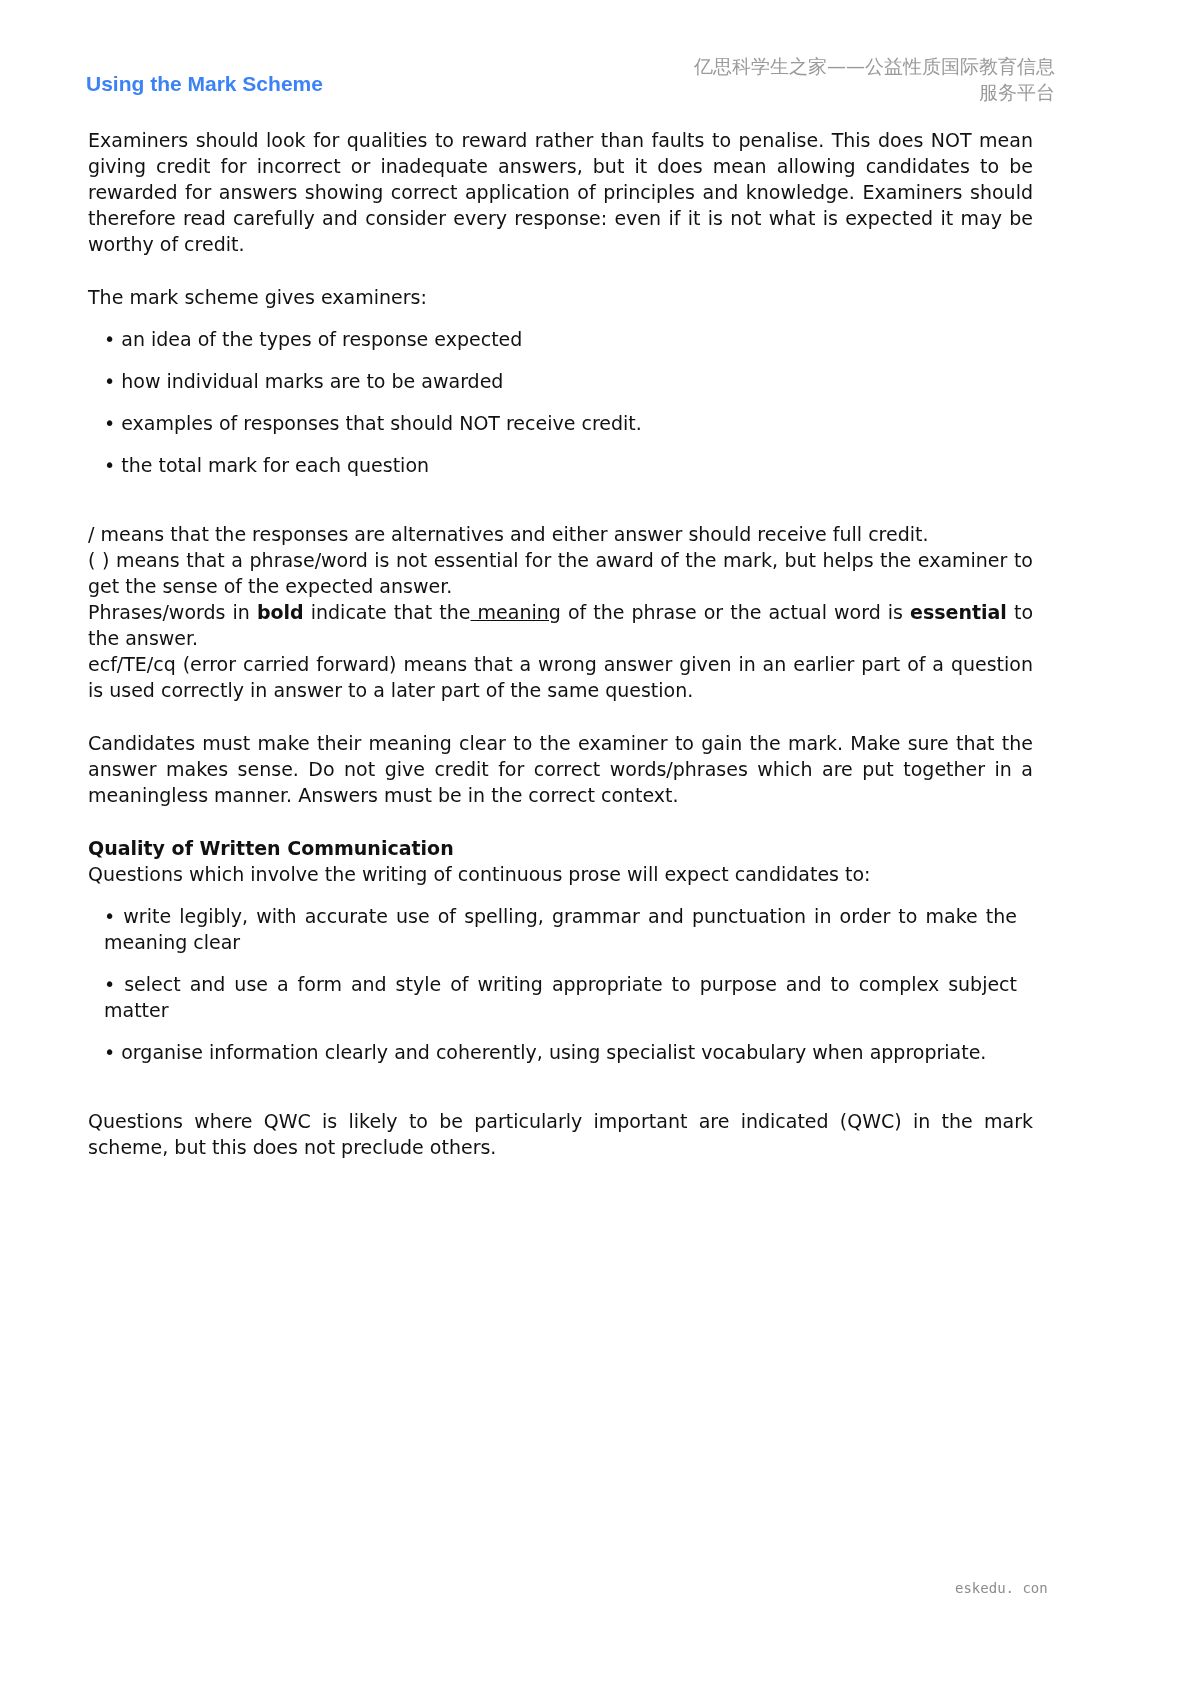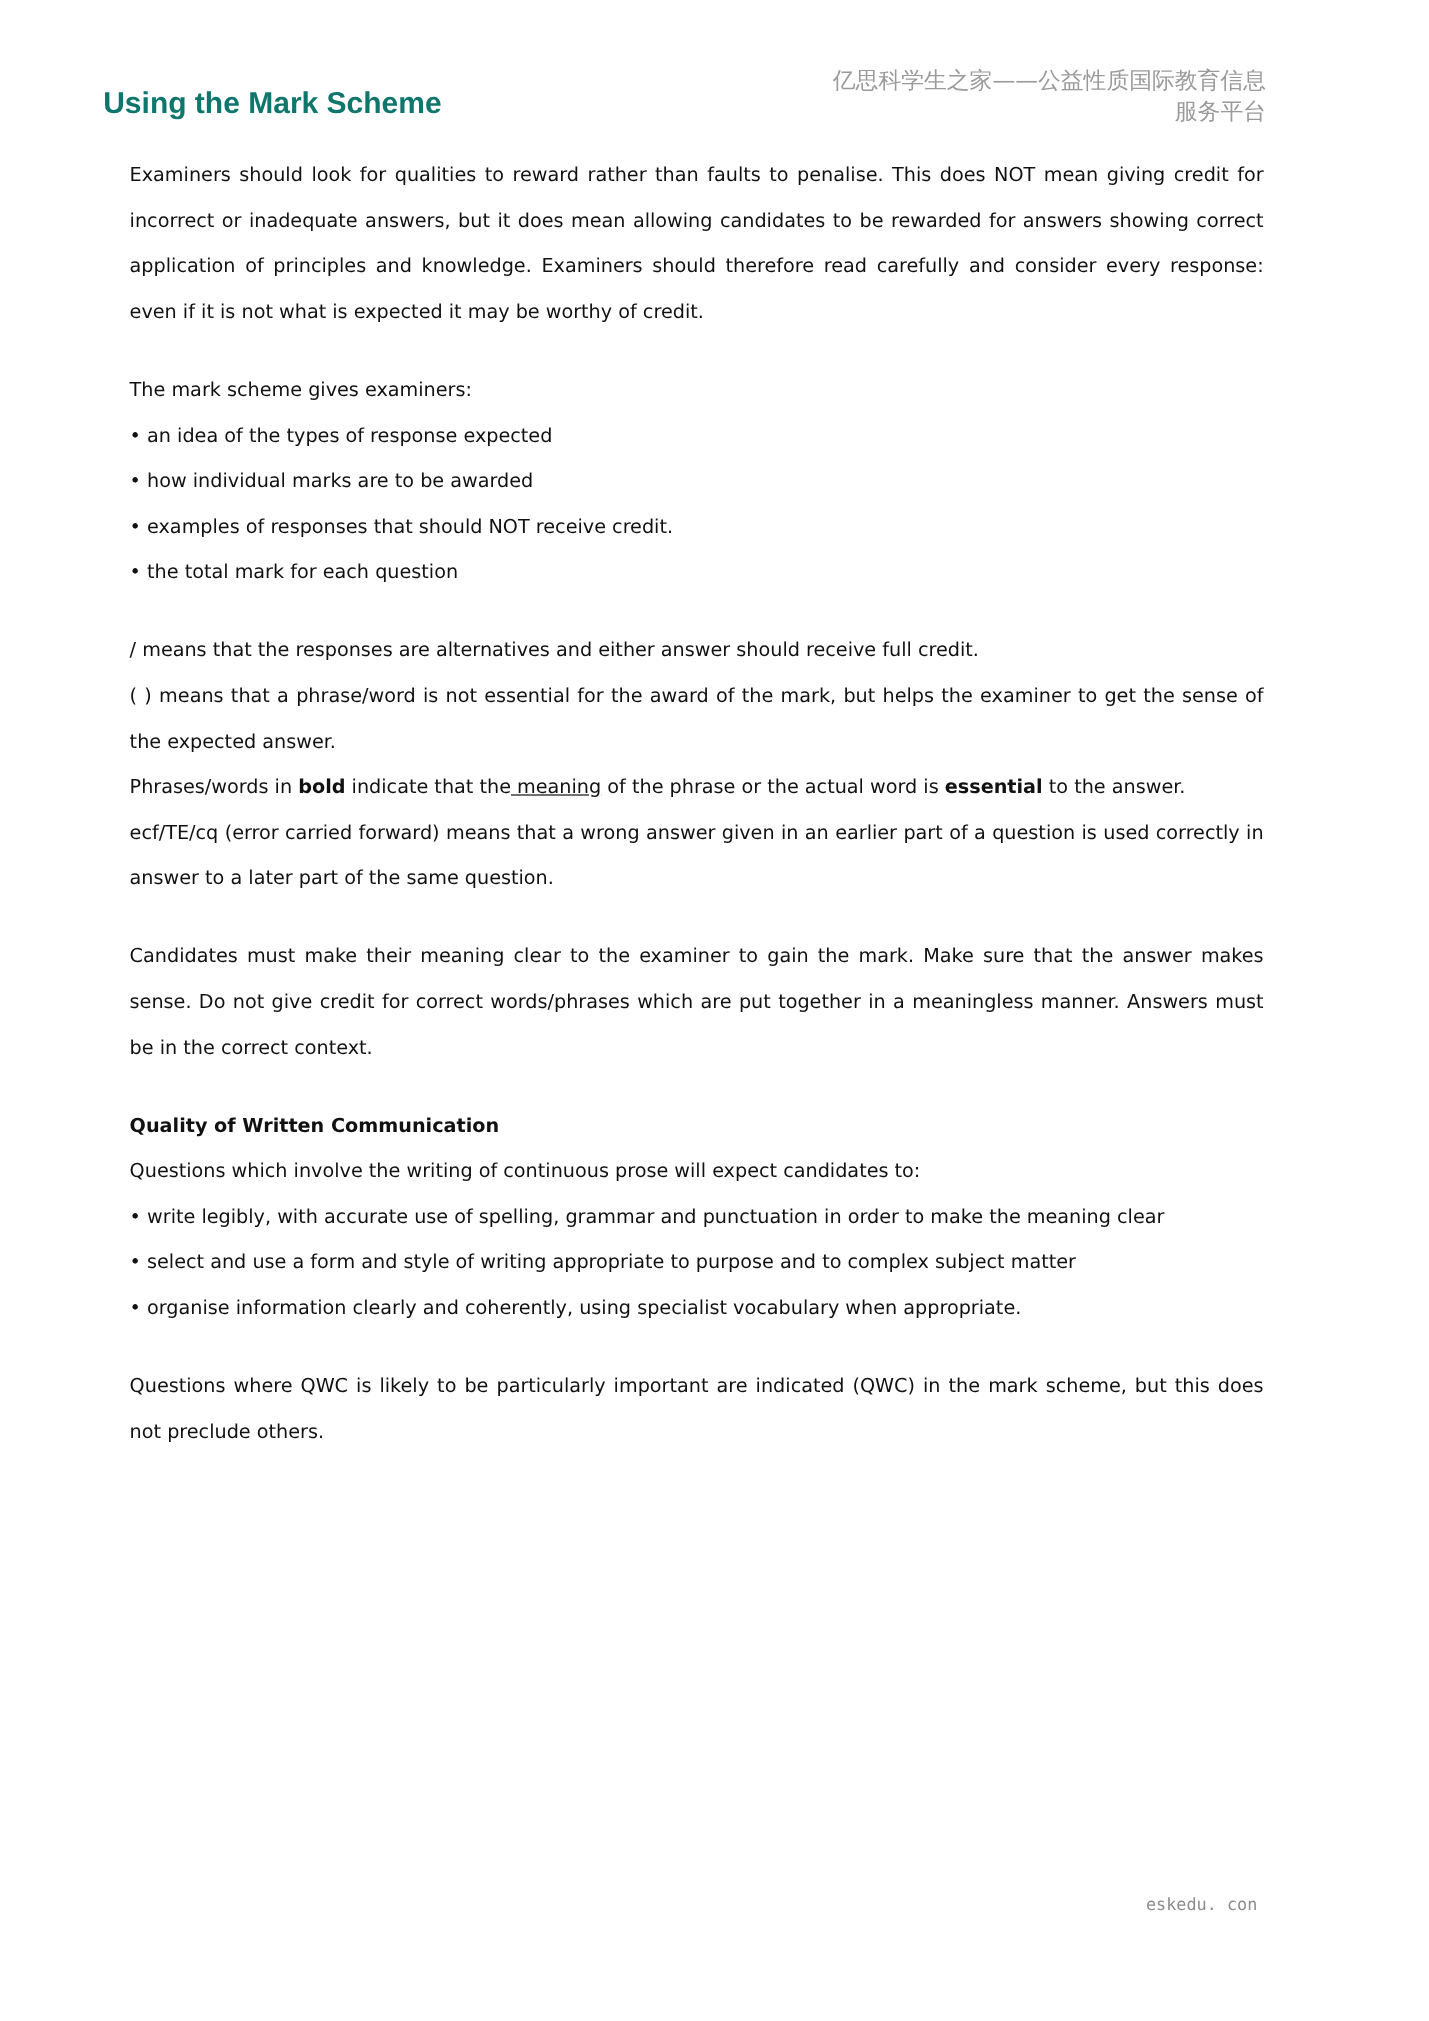--- a/index.html
+++ b/index.html
@@ -7,29 +7,29 @@
   .header-watermark {
     position: absolute; top: 54px; left: 683px; width: 372px; text-align: right;
     font-family: "DejaVu Sans", sans-serif; font-size: 19px; color: #9a9a9a;
   }
   .footer-watermark {
     position: absolute; top: 1580px; left: 955px; width: 100px; 
     font-family: "DejaVu Sans Mono", monospace; font-size: 14px; color: #8c8c8c;
   }
   .main-heading {
     position: absolute; top: 72px; left: 86px;
-    font-family: "Liberation Sans", sans-serif; font-weight: bold; font-size: 25px; color: #0f766e;
+    font-family: "Liberation Sans", sans-serif; font-weight: bold; font-size: 21px; color: #3b82f6;
   }
   .body {
-    position: absolute; top: 127px; left: 108px; width: 945px;
-    font-family: "DejaVu Sans", sans-serif; font-size: 16px; line-height: 38px; color: #111;
+    position: absolute; top: 127px; left: 88px; width: 945px;
+    font-family: "DejaVu Sans", sans-serif; font-size: 19px; line-height: 26px; color: #111;
   }
   .para { margin: 0 0 27px 0; text-align: justify; }
   .line { margin: 0; text-align: justify; }
-  .bullet { margin: 0; text-align: justify; }
+  .bullet { margin: 16px; text-align: justify; }
   .sub-heading { font-family: "DejaVu Sans", sans-serif; font-weight: bold; margin: 0; }
   b { font-weight: bold; }
   u { text-decoration: underline; }
   .gap { height: 27px; }
 </style>
 </head>
 <body>
 
 <div class="header-watermark">亿思科学生之家——公益性质国际教育信息服务平台</div>
 

